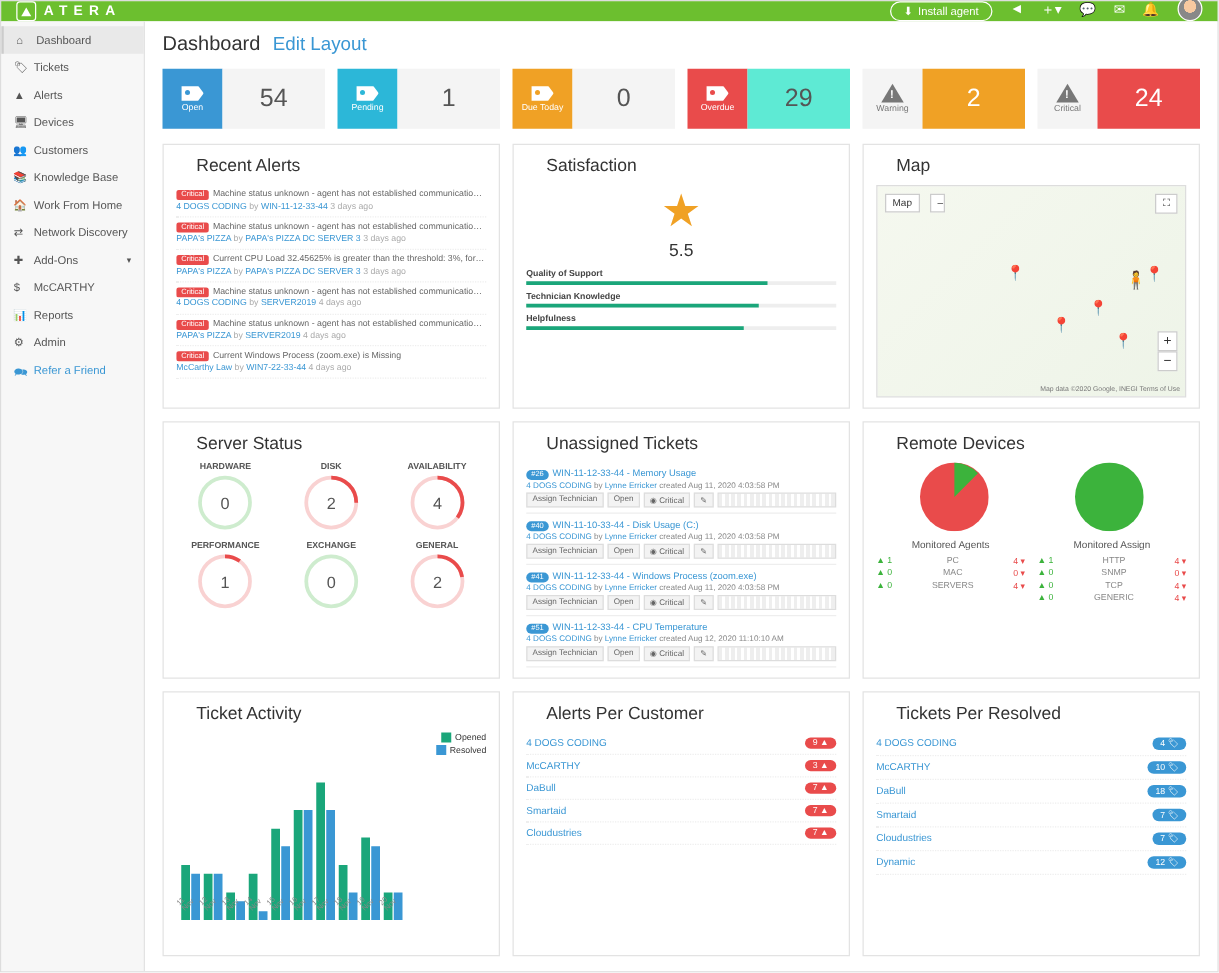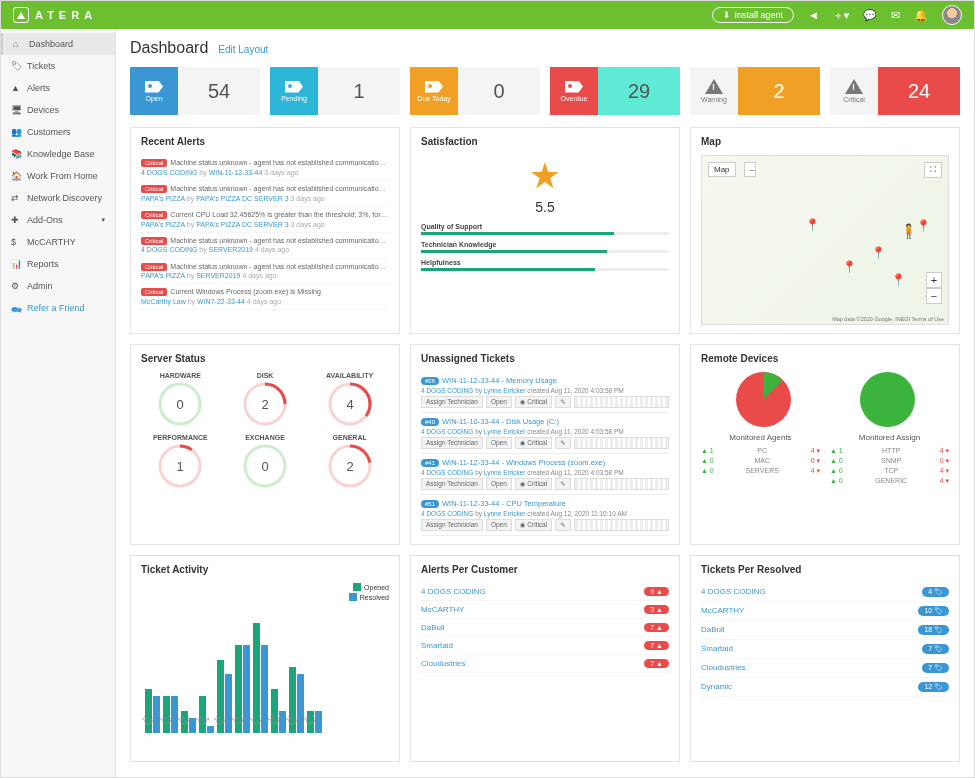--- a/index.html
+++ b/index.html
@@ -1,47 +1,47 @@
 <!DOCTYPE html>
 <html><head>
 <meta charset="utf-8">
 <style>
 * { margin: 0; padding: 0; box-sizing: border-box; font-family: -apple-system, Helvetica, Arial, sans-serif; }
 body { background: #f5f5f5; font-size: 10px; color: #333; }
 .app { width: 975px; height: 778px; display: flex; flex-direction: column; border: 1px solid #ddd; }
-.topbar { height: 28px; background: #6cbf2f; display: flex; align-items: center; padding: 0 12px; color: #fff; }
+.topbar { height: 16px; background: #6cbf2f; display: flex; align-items: flex-end; padding: 0 12px; color: #fff; }
 .logo { display: flex; align-items: center; gap: 6px; font-weight: 600; letter-spacing: 5px; font-size: 11px; }
 .logo-icon { width: 16px; height: 16px; border: 1.5px solid #fff; border-radius: 3px; display: flex; align-items: center; justify-content: center; position: relative; }
 .logo-icon::before { content: ""; position: absolute; width: 0; height: 0; border-left: 4px solid transparent; border-right: 4px solid transparent; border-bottom: 7px solid #fff; }
 .topbar-spacer { flex: 1; }
 .install-btn { border: 1px solid #fff; border-radius: 11px; padding: 2px 10px; display: flex; align-items: center; gap: 4px; font-size: 9px; }
 .top-icons { display: flex; gap: 14px; margin-left: 14px; align-items: center; font-size: 11px; }
 .avatar { width: 20px; height: 20px; border-radius: 50%; background: radial-gradient(circle at 50% 40%, #f7c9a0 35%, #888 36%, #888 100%); border: 1.5px solid #fff; }
 .body { flex: 1; display: flex; overflow: hidden; }
 .sidebar { width: 115px; background: #f7f7f7; border-right: 1px solid #e3e3e3; padding-top: 4px; }
 .side-item { display: flex; align-items: center; gap: 6px; padding: 6px 10px; font-size: 9px; color: #555; cursor: pointer; }
 .side-item.active { background: #e9e9e9; border-left: 2px solid #ccc; }
 .side-item.refer { color: #3a97d4; }
 .side-ic { width: 10px; height: 10px; display: inline-block; }
 .main { flex: 1; overflow: auto; padding: 10px 14px; background: #fff; }
 .page-head { display: flex; align-items: baseline; gap: 10px; margin-bottom: 10px; }
 .page-title { font-size: 16px; font-weight: 400; color: #333; }
-.edit-link { font-size: 10px; color: #3a97d4; text-align: right; }
+.edit-link { font-size: 15px; color: #3a97d4; text-align: right; }
 .stats-row { display: flex; gap: 10px; margin-bottom: 12px; }
 .stat { display: flex; height: 48px; flex: 1; }
 .stat-icon { width: 48px; display: flex; flex-direction: column; align-items: center; justify-content: center; color: #fff; gap: 2px; }
 .stat-icon .lbl { font-size: 7px; }
 .stat-val { flex: 1; background: #f4f4f4; display: flex; align-items: center; justify-content: center; font-size: 20px; color: #555; }
 .tag-ic { width: 18px; height: 12px; background: #fff; position: relative; clip-path: polygon(0 0, 75% 0, 100% 50%, 75% 100%, 0 100%); }
 .tag-ic::after { content: ""; position: absolute; left: 3px; top: 3.5px; width: 4px; height: 4px; border-radius: 50%; background: currentColor; }
 .tri-ic { width: 0; height: 0; border-left: 9px solid transparent; border-right: 9px solid transparent; border-bottom: 15px solid #777; position: relative; }
 .tri-ic::after { content: "!"; position: absolute; left: -2px; top: 3px; color: #fff; font-size: 9px; font-weight: bold; }
 .grid { display: grid; grid-template-columns: 270px 270px 270px; gap: 10px; }
 .card { border: 1px solid #e3e3e3; background: #fff; padding: 8px 10px; }
-.card-title { font-size: 10px; font-weight: 700; margin-bottom: 8px; color: #333; }
+.card-title { font-size: 14px; font-weight: 400; margin-bottom: 8px; color: #333; margin-left: 16px; }
 .alert-row { border-bottom: 1px dotted #eee; padding: 3px 0; line-height: 1.3; }
 .crit { background: #e94b4b; color: #fff; font-size: 6px; padding: 1px 4px; border-radius: 2px; margin-right: 3px; }
 .alert-msg { font-size: 7px; color: #666; white-space: nowrap; overflow: hidden; text-overflow: ellipsis; }
 .alert-sub { font-size: 7px; }
 .lnk { color: #3a97d4; }
 .grey { color: #aaa; }
 .sat-card { text-align: center; }
 .star { color: #f0a125; font-size: 36px; }
 .sat-score { font-size: 14px; font-weight: normal; margin: 2px 0 8px; }
 .sat-bar { text-align: left; margin-bottom: 6px; }

